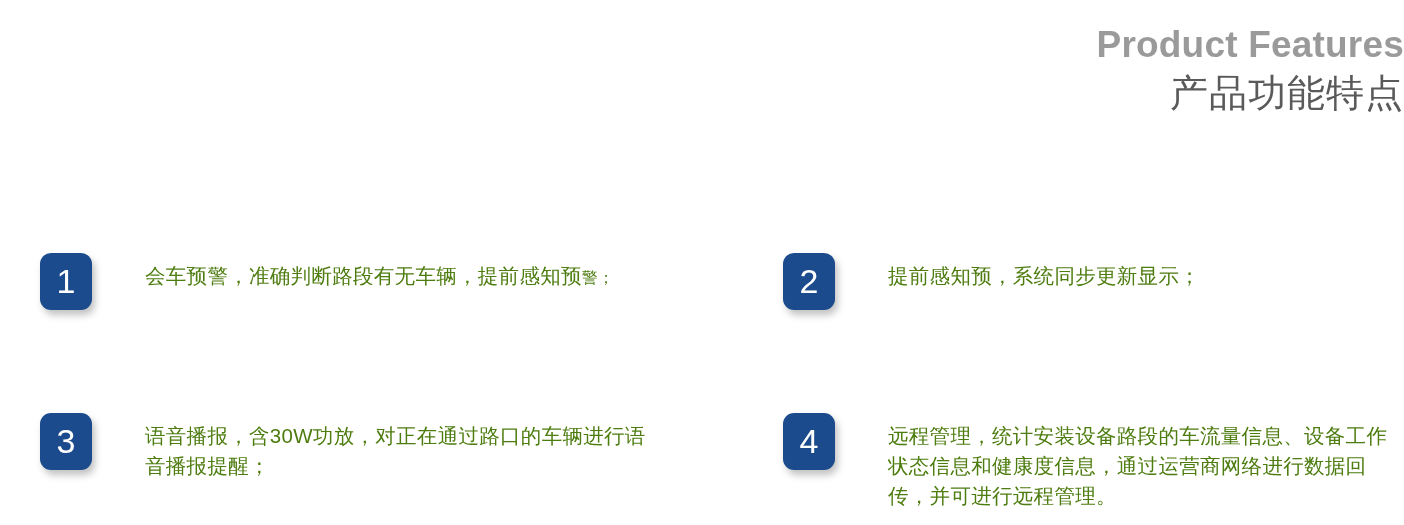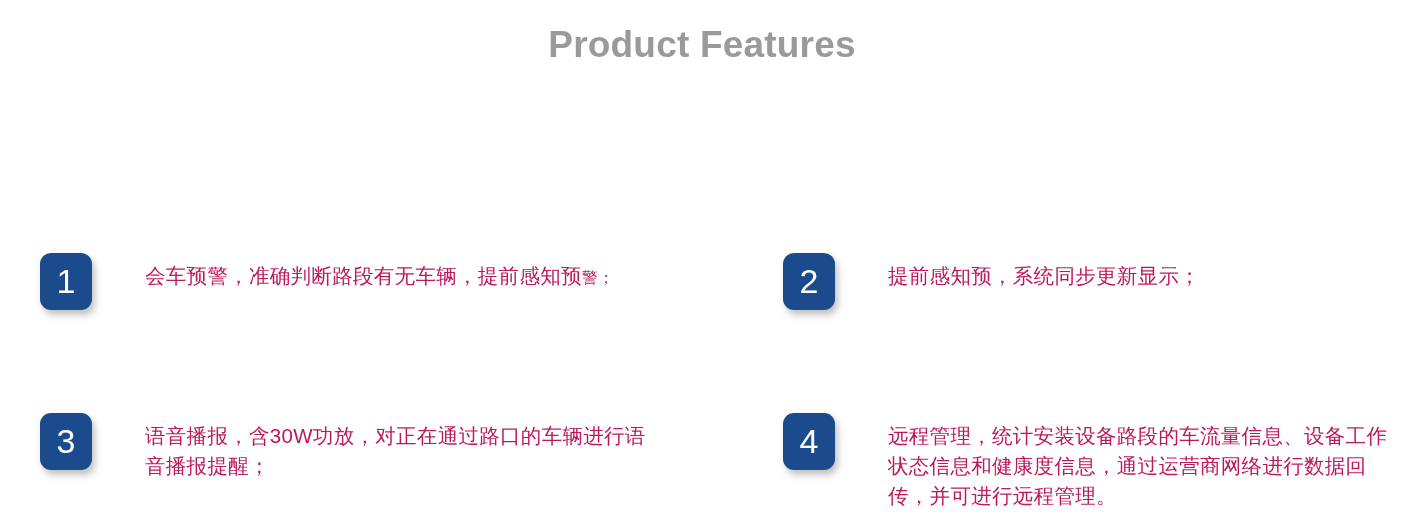--- a/index.html
+++ b/index.html
@@ -14,21 +14,21 @@
     overflow: hidden;
     position: relative;
   }
 
   
   .title-block {
     position: absolute;
     left: 0;
     top: 22px;
     width: 1404px;
-    text-align: center;
+    text-align: right;
   }
   .title-en {
     font-size: 37px;
     font-weight: bold;
     color: #9a9a9a;
     letter-spacing: 0.2px;
     line-height: 45px;
     white-space: nowrap;
   }
   .title-cn {
@@ -73,35 +73,36 @@
     box-sizing: border-box;
   }
 
   .feature-text {
     position: absolute;
     left: 105px;
     top: 8px;
     width: 512px;
     font-size: 20.5px;
     line-height: 30px;
-    color: #be185d;
+    color: #4d7c0f;
     letter-spacing: 0.3px;
     text-align: left;
   }
   
   .feature-text .tail-small {
     font-size: 16px;
     line-height: 24px;
   }
 </style>
 </head>
 <body>
 
 <div class="title-block">
   <div class="title-en">Product Features</div>
+  <div class="title-cn">产品功能特点</div>
 </div>
 
 <div class="features">
 
   <div class="feature feature-row1 feature-colL">
     <div class="badge">1</div>
     <div class="feature-text"><span>会车预警，准确判断路段有无车辆，提前感知预</span><span class="tail-small">警；</span></div>
   </div>
 
   <div class="feature feature-row1 feature-colR">

